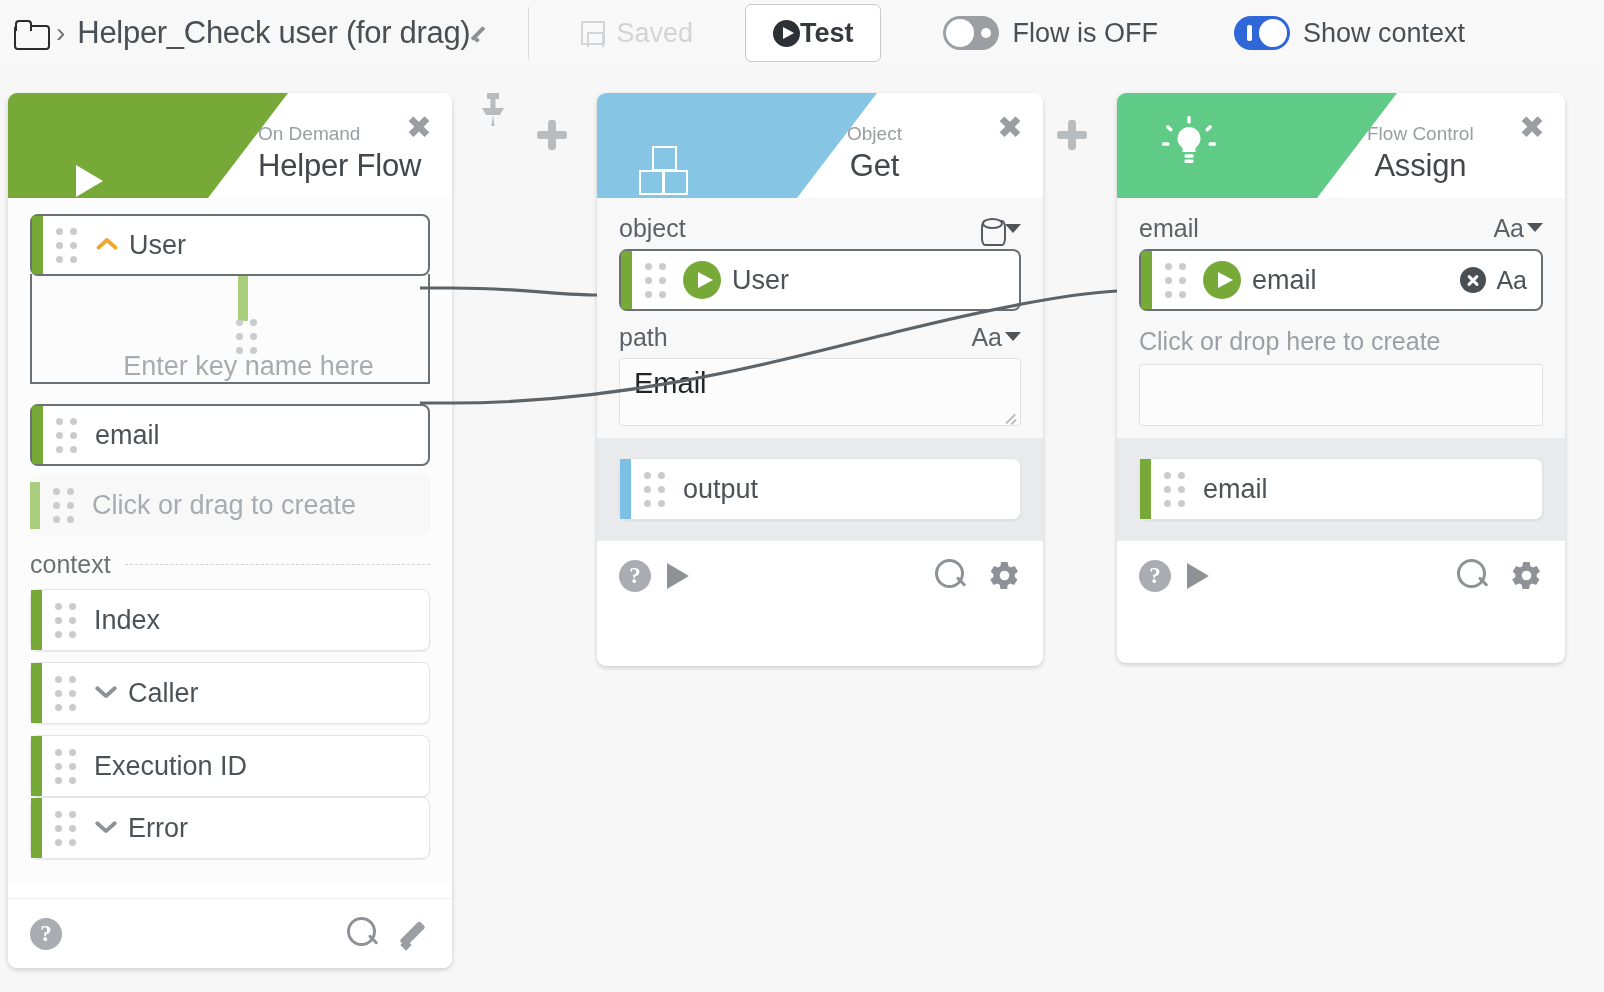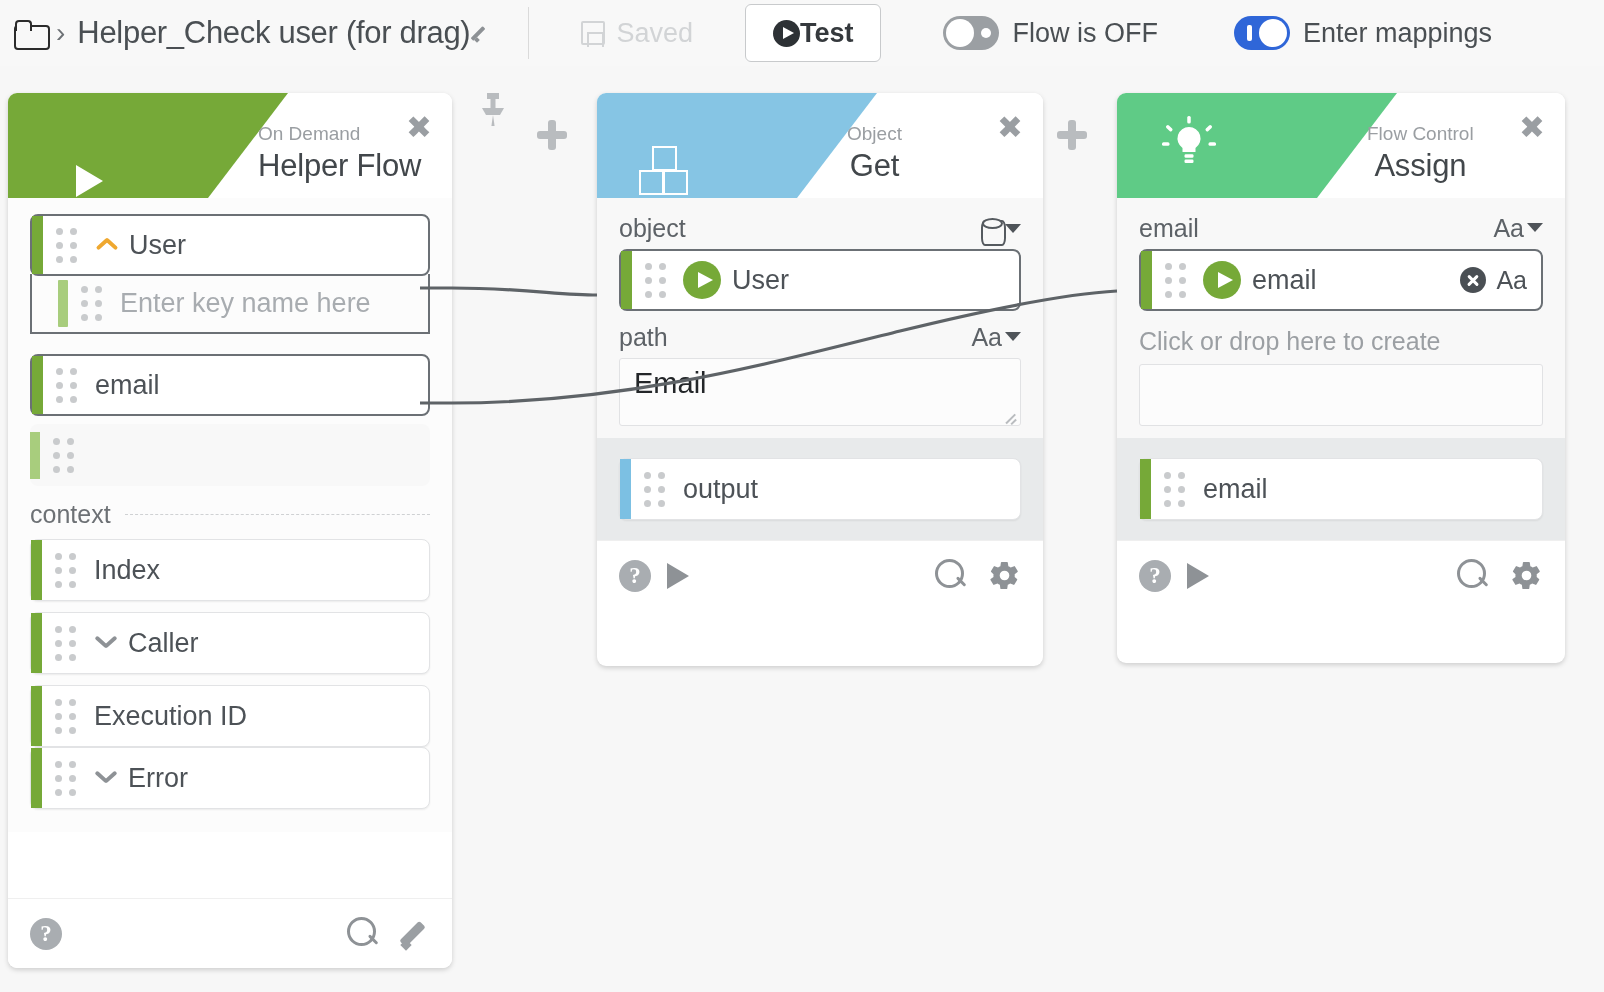--- a/index.html
+++ b/index.html
@@ -250,21 +250,21 @@
     width: 14px; height: 3.2px; background: #fff; border-radius: 2px;
   }
   .x-circle::before { transform: rotate(45deg); }
   .x-circle::after  { transform: rotate(-45deg); }
   .aa-label { font-size: 25px; color: #4d5257; }
 
   
   .subrow {
     display: flex; align-items: center; min-height: 60px;
     background: #fcfcfc; border: 2.1px solid #6b7075; border-top: none;
-    margin-top: -2px; padding-left: 26px;
+    margin-top: -2px; padding-left: 26px; flex-direction: column;
   }
   .subrow .accent { width: 10px; height: 47px; align-self: center; border-radius: 1px; }
 
   .hint-text { font-size: 25px; color: #9b9fa3; margin: 16px 0 8px; }
 
   .textarea-box {
     background: #fcfcfc; border: 1.5px solid #e1e2e4; border-radius: 3px;
     height: 68px; position: relative; padding: 8px 14px;
     font-size: 29px; color: #232629;
   }
@@ -375,21 +375,21 @@
       <span class="mark"></span>
     </span>
     <span class="toggle-label">Flow is OFF</span>
   </div>
 
   <div id="mapping-toggle-wrap" class="toggle-wrap">
     <span class="toggle on">
       <span class="mark"></span>
       <span class="knob"></span>
     </span>
-    <span class="toggle-label">Enter mappings</span>
+    <span class="toggle-label">Show context</span>
   </div>
 </div>
 
 <div id="canvas">
 
   <svg id="wires">
     <path d="M 420 222 L 452 222 C 520 222 560 229 597 229" fill="none" stroke="#5e6367" stroke-width="3.2"></path>
     <path d="M 420 337 L 452 337 C 620 337 760 300 900 265 C 1010 238 1080 227 1117 225" fill="none" stroke="#5e6367" stroke-width="3.2"></path>
   </svg>
 
@@ -466,20 +466,21 @@
       <div class="pill ghost" style="margin-top:8px">
         <span class="accent lightgreen" style="height:47px;align-self:center;width:10px"></span>
         <span class="grip">
             <i></i>
             <i></i>
             <i></i>
             <i></i>
             <i></i>
             <i></i>
           </span>
+        <span class="pill-text placeholder">Click or drag to create</span>
       </div>
 
       <div class="context-divider">
         <span class="lbl">context</span>
         <span class="dash"></span>
       </div>
 
       <div class="pill light" style="margin-bottom:11px">
         <span class="accent green"></span>
         <span class="grip">

